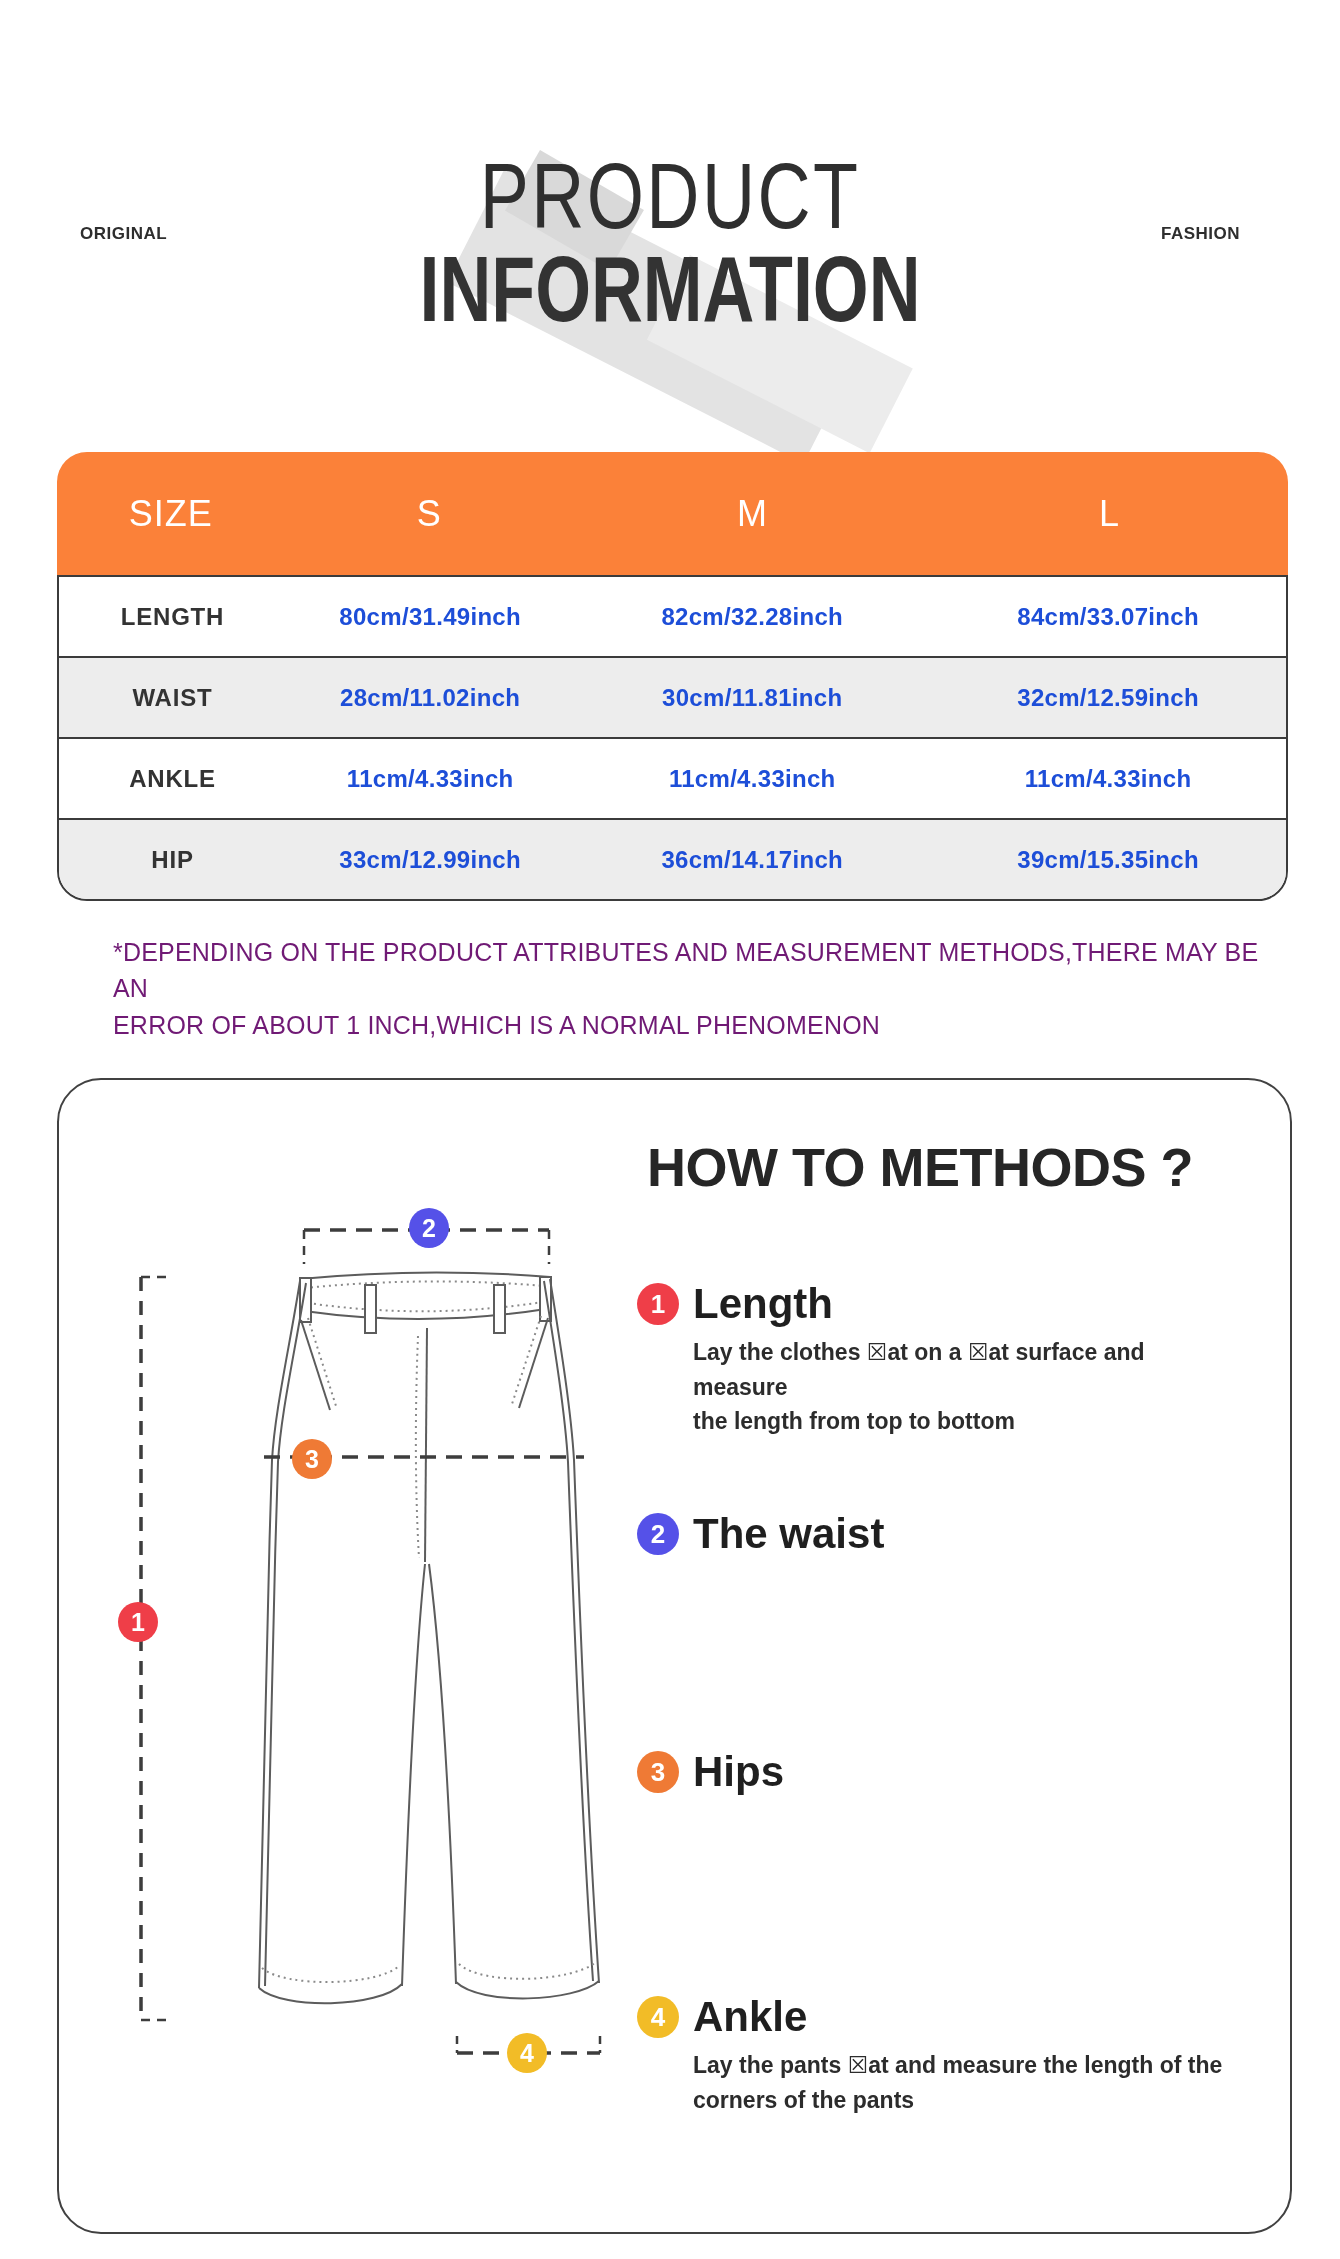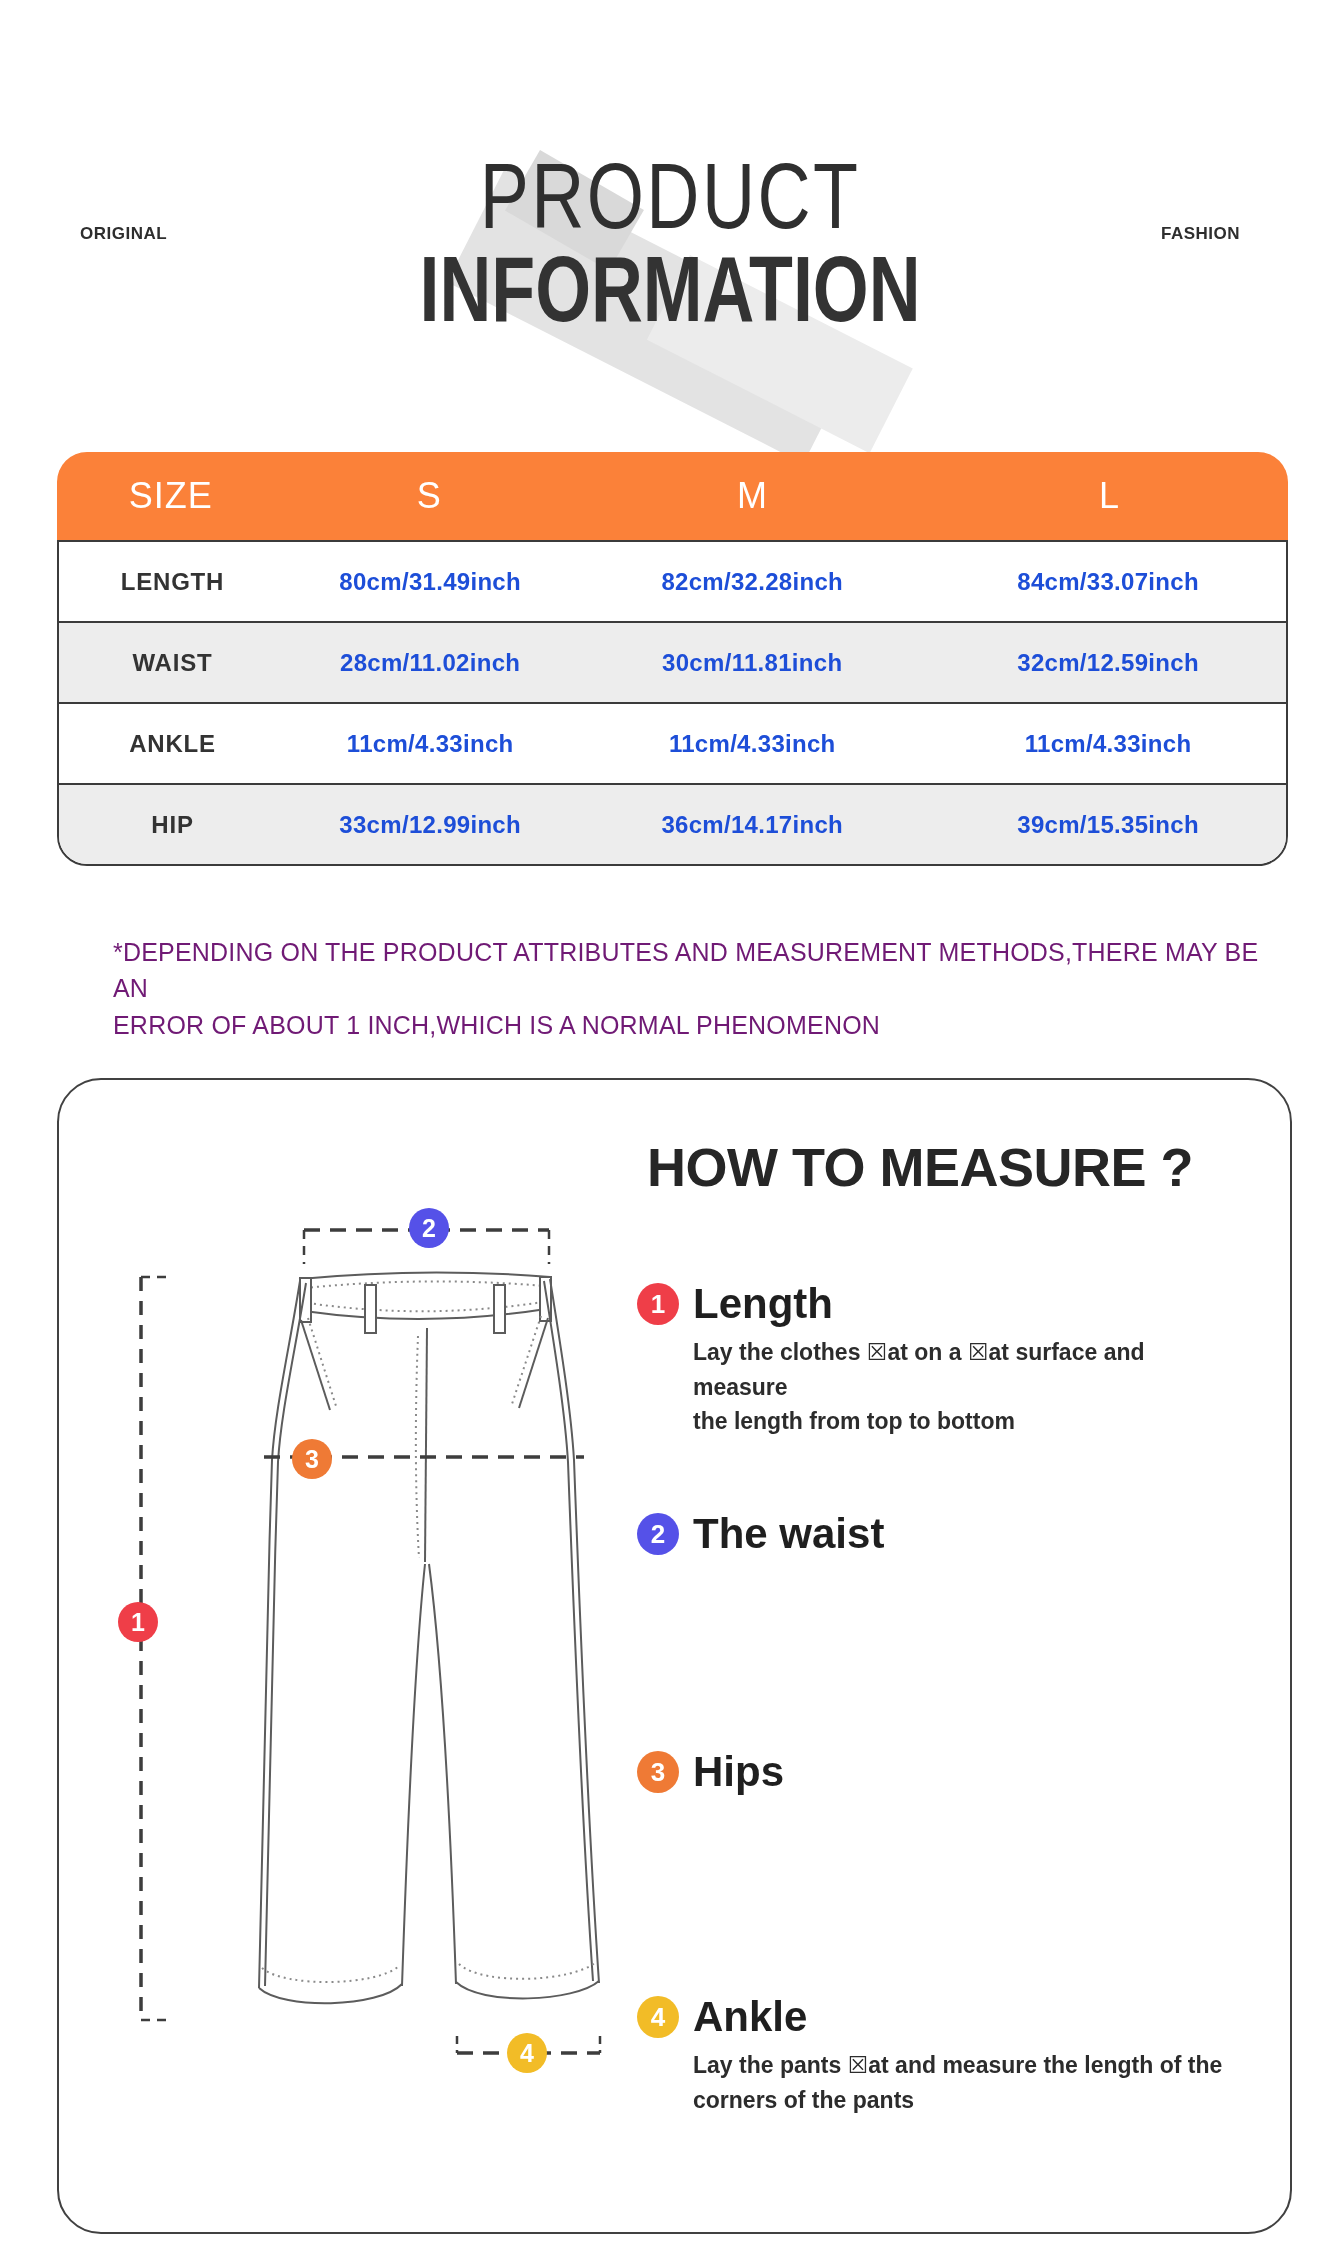--- a/index.html
+++ b/index.html
@@ -18,21 +18,21 @@
   .brush3{left:540px;top:150px;width:120px;height:70px;background:#d9d9d9;
           transform:rotate(30deg);transform-origin:top left;}
   .title-line{position:absolute;left:0;width:100%;text-align:center;line-height:1;z-index:1;white-space:nowrap;}
   .title1{top:150px;font-size:92px;font-weight:200;letter-spacing:3px;color:#2f2f2f;
           transform:scaleX(.80);}
   .title2{top:243px;font-size:92px;font-weight:800;letter-spacing:0;color:#333;
           transform:scaleX(.78);}
 
   
   .size-table{position:absolute;left:57px;top:452px;width:1231px;}
-  .st-head{height:88px;border-radius:30px 30px 0 0;display:grid;
+  .st-head{height:123px;border-radius:30px 30px 0 0;display:grid;
            grid-template-columns:18.5% 23.5% 29% 29%;align-items:center;}
   .st-head .cell{text-align:center;color:#fff;font-size:36px;font-weight:400;letter-spacing:1px;}
   .st-body{border:2px solid #3b3b3b;border-radius:0 0 30px 30px;overflow:hidden;}
   .st-row{height:79px;display:grid;grid-template-columns:18.5% 23.5% 29% 29%;align-items:center;}
   .st-row + .st-row{border-top:2px solid #3b3b3b;}
   .st-row:nth-child(even){background:#ededed;}
   .st-row .cell{text-align:center;font-size:24px;font-weight:600;color:#1d4ed8;letter-spacing:.3px;}
   .st-row .cell.lbl{letter-spacing:.8px;color:#333;}
 
   
@@ -176,21 +176,21 @@
       <g>
         <circle cx="253" cy="379" r="20" fill="#ef7a35"></circle>
         <text x="253" y="388" text-anchor="middle">3</text>
       </g>
       <g>
         <circle cx="468" cy="973" r="20" fill="#f2bc27"></circle>
         <text x="468" y="982" text-anchor="middle">4</text>
       </g>
     </svg>
 
-    <h2 class="mb-title">HOW TO MEASURE ?</h2>
+    <h2 class="mb-title">HOW TO METHODS ?</h2>
 
     <div class="mi mi1">
       <div class="mi-head">
         <span class="badge" style="background-color: rgb(239, 62, 72);">1</span>
         <span class="mi-name">Length</span>
       </div>
       <p class="mi-desc">Lay the clothes ☒at on a ☒at surface and measure
 the length from top to bottom</p>
     </div>
 

